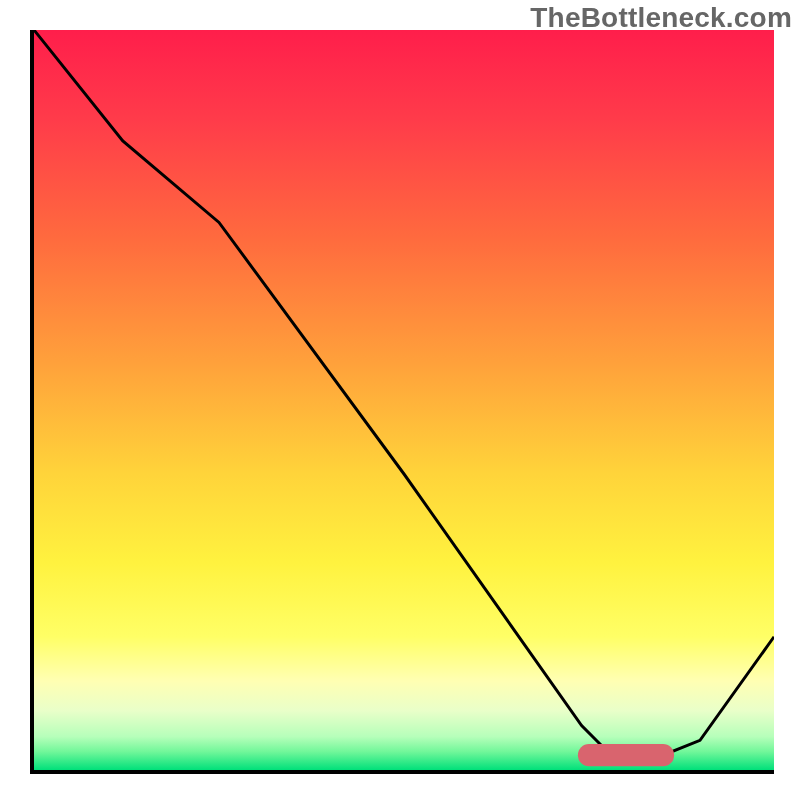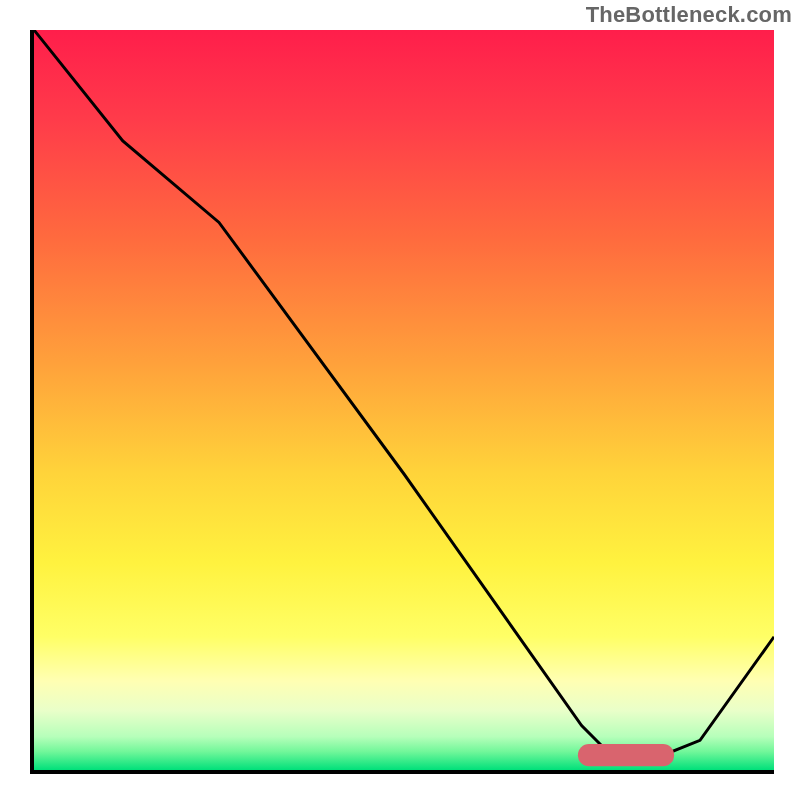--- a/index.html
+++ b/index.html
@@ -12,21 +12,21 @@
   }
   .container {
     position: relative;
     width: 800px;
     height: 800px;
   }
   .watermark {
     position: absolute;
     top: 2px;
     right: 8px;
-    font-size: 22px;
+    font-size: 28px;
     font-weight: bold;
     color: #666;
     letter-spacing: 0.2px;
     z-index: 10;
   }
   .plot {
     position: absolute;
     left: 30px;
     top: 30px;
     width: 740px;

